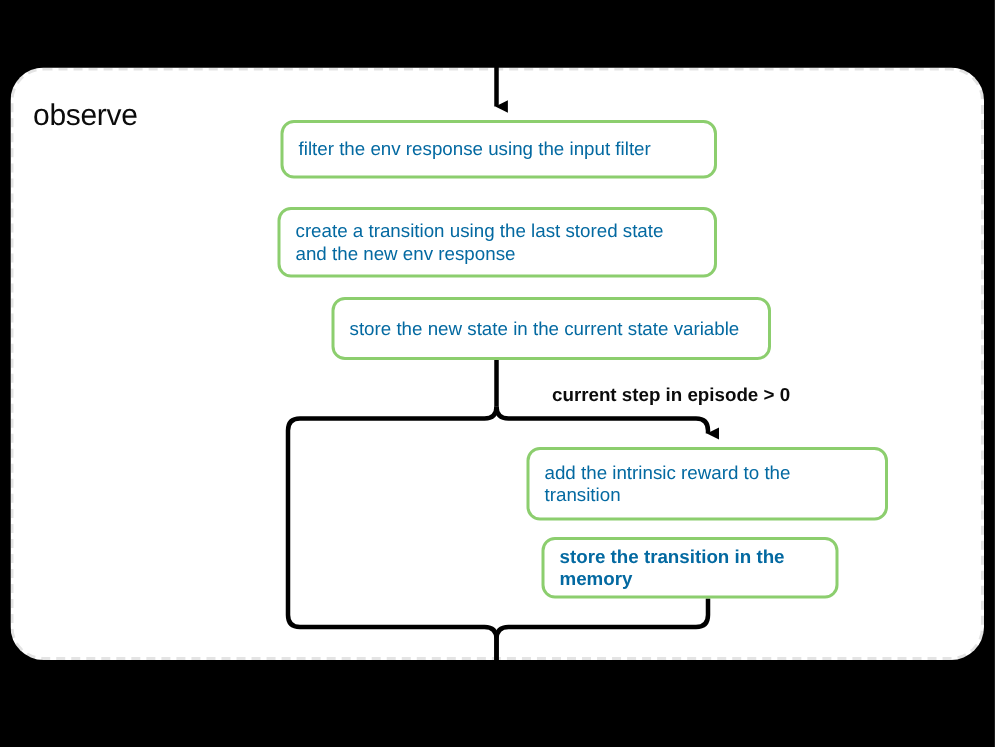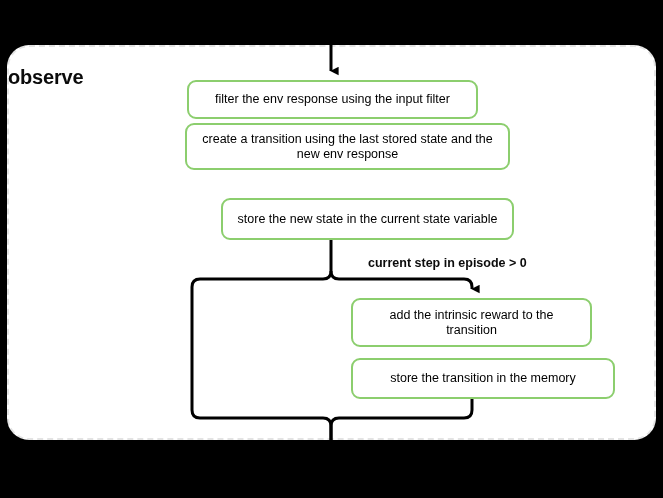--- a/index.html
+++ b/index.html
@@ -28,24 +28,24 @@
     width: 649px;
     height: 395px;
     box-sizing: border-box;
     background: #ffffff;
     border: 2px dashed #e4e4e4;
     border-radius: 22px;
     z-index: 1;
   }
   #subgraph-title {
     position: absolute;
-    left: 8px;
+    left: 22px;
     top: 66px;
     font-size: 20px;
-    font-weight: bold;
+    font-weight: normal;
     color: #0b0b0b;
     letter-spacing: -0.2px;
     z-index: 5;
     white-space: nowrap;
   }
   
   #edges {
     position: absolute;
     left: 0;
     top: 0;
@@ -57,36 +57,35 @@
   
   .node {
     position: absolute;
     box-sizing: border-box;
     background: #ffffff;
     border: 2.5px solid #8cce6e;
     border-radius: 9px;
     display: flex;
     align-items: center;
     justify-content: center;
-    text-align: center;
-    color: #000000;
+    color: #0369a1;
     font-size: 12.5px;
     line-height: 15px;
     padding: 2px 10px;
     z-index: 4;
   }
   .node-text {
     display: block;
     width: 100%;
   }
   #node-filter   { left: 187px; top: 80px;  width: 291px; height: 39px; }
-  #node-create   { left: 185px; top: 123px; width: 325px; height: 47px; }
+  #node-create   { left: 185px; top: 138px; width: 293px; height: 47px; }
   #node-store-st { left: 185px; top: 198px; width: 293px; height: 42px; margin-left: 36px; }
   #node-intrinsic{ left: 351px; top: 298px; width: 241px; height: 49px; }
-  #node-store-tr { left: 351px; top: 358px; width: 264px; height: 41px; }
+  #node-store-tr { left: 361px; top: 358px; width: 198px; height: 41px; font-weight: bold; }
 
   #edge-label {
     position: absolute;
     left: 344px;
     top: 256px;
     font-size: 12.5px;
     font-weight: bold;
     color: #0b0b0b;
     white-space: nowrap;
     z-index: 5;

